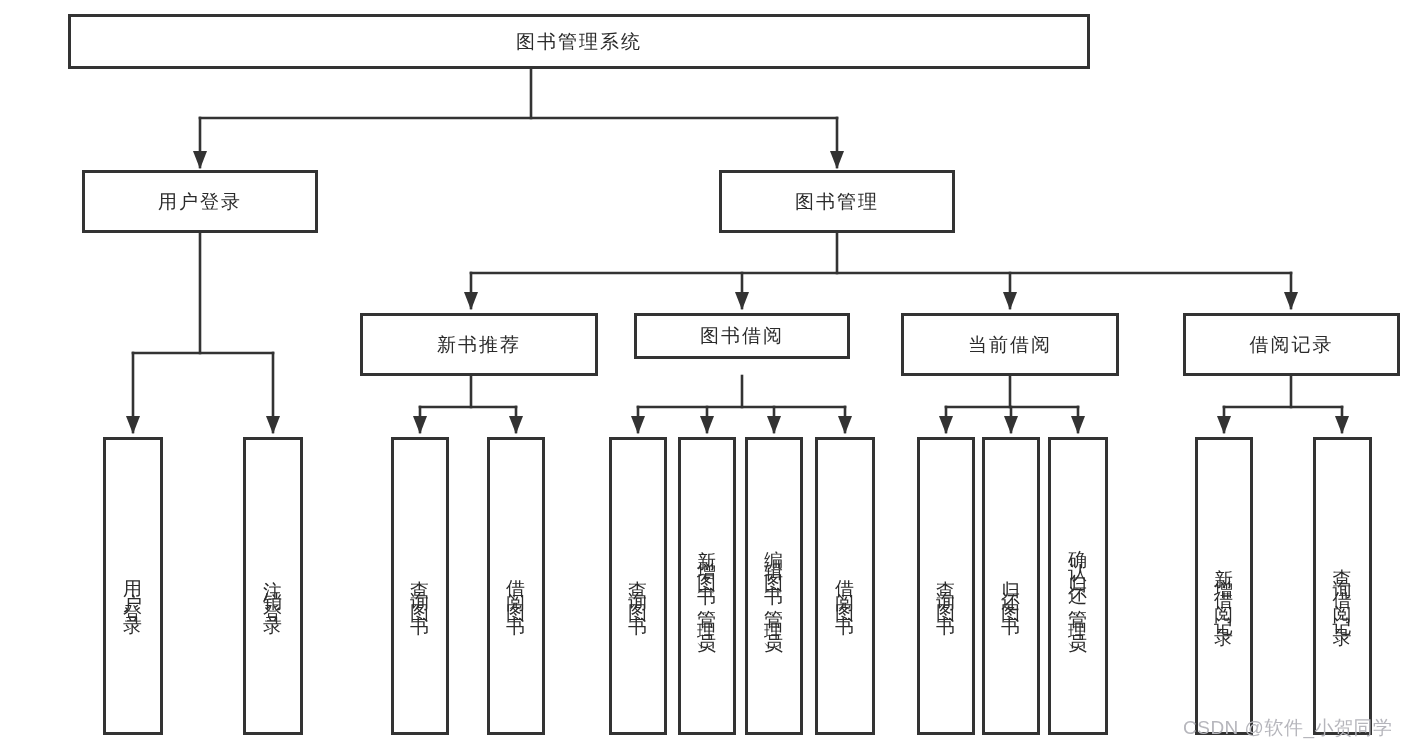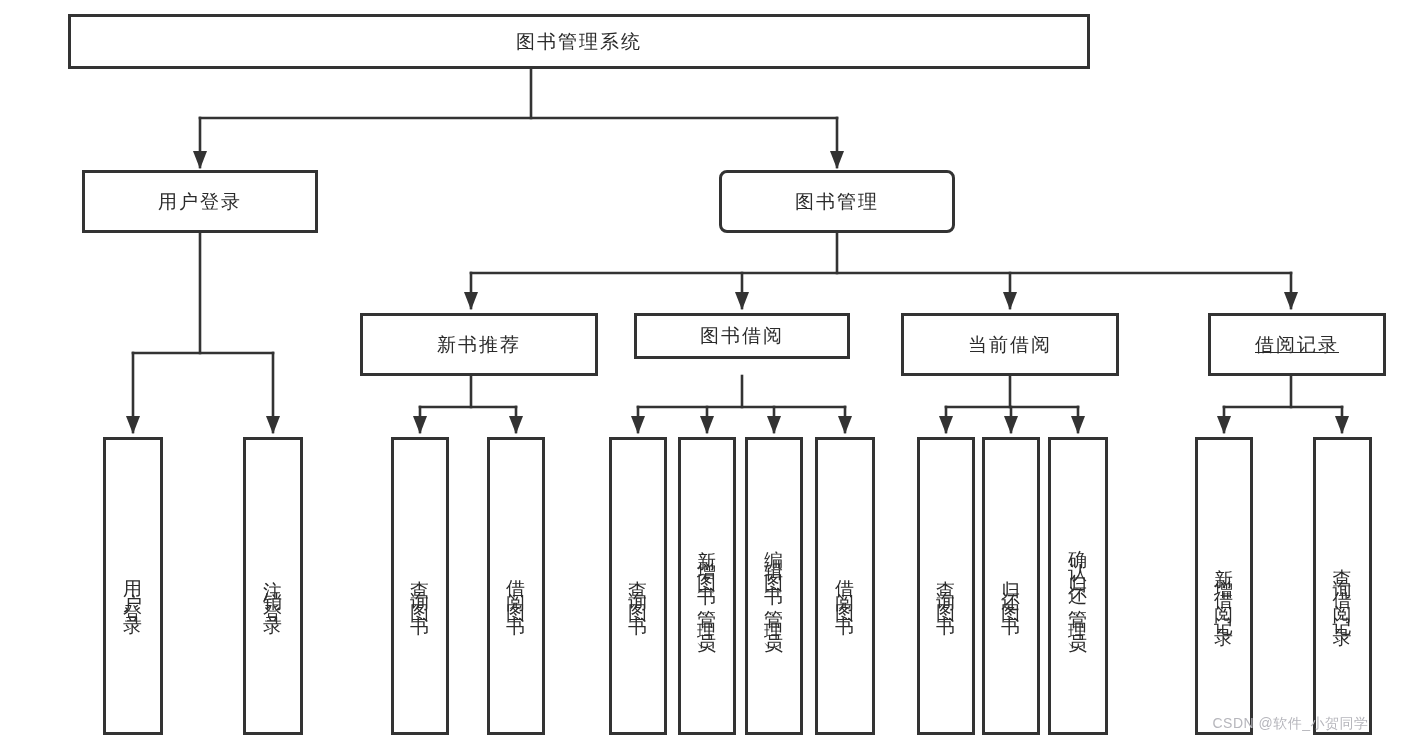--- a/index.html
+++ b/index.html
@@ -47,25 +47,24 @@
     letter-spacing: 12px;
     line-height: 1;
     font-size: 19px;
     padding-top: 6px;
   }
   .watermark {
     position: absolute;
     left: 1183px; top: 715px;
     width: 215px;
     color: var(--watermark);
-    font-size: 14px;
+    font-size: 19px;
     letter-spacing: 0.5px;
     white-space: nowrap;
     z-index: 3;
-    text-align: center;
   }
 </style>
 </head>
 <body>
 
 <div class="canvas">
 
   <svg class="wires" viewBox="0 0 1405 747" xmlns="http://www.w3.org/2000/svg">
     <defs>
       <marker id="ah" markerUnits="userSpaceOnUse" markerWidth="20" markerHeight="18" refX="16" refY="8" orient="auto">
@@ -112,26 +111,26 @@
       <path d="M1291,376 V407"></path>
       <path d="M1224,407 H1342"></path>
       <path d="M1224,407 V432" marker-end="url(#ah)"></path>
       <path d="M1342,407 V432" marker-end="url(#ah)"></path>
     </g>
   </svg>
 
   <div class="node" style="left:20px; top:14px; width:1022px; height:55px;margin-left:48px;">图书管理系统</div>
 
   <div class="node" style="left:82px; top:170px; width:236px; height:63px;">用户登录</div>
-  <div class="node" style="left:719px; top:170px; width:236px; height:63px;border-radius:8px;">图书管理</div>
+  <div class="node" style="left:719px; top:170px; width:236px; height:63px;">图书管理</div>
 
   <div class="node" style="left:360px; top:313px; width:238px; height:63px;">新书推荐</div>
   <div class="node" style="left:634px; top:313px; width:216px; height:46px;">图书借阅</div>
   <div class="node" style="left:901px; top:313px; width:218px; height:63px;">当前借阅</div>
-  <div class="node" style="left:1208px; top:313px; width:178px; height:63px;text-decoration:underline;">借阅记录</div>
+  <div class="node" style="left:1183px; top:313px; width:217px; height:63px;">借阅记录</div>
 
   <div class="node leaf" style="left:103px; width:60px;">用户登录</div>
   <div class="node leaf" style="left:243px; width:60px;">注销登录</div>
 
   <div class="node leaf" style="left:391px; width:58px;">查询图书</div>
   <div class="node leaf" style="left:487px; width:58px;">借阅图书</div>
 
   <div class="node leaf" style="left:609px; width:58px;">查询图书</div>
   <div class="node leaf" style="left:678px; width:58px;">新增图书（管理员）</div>
   <div class="node leaf" style="left:745px; width:58px;">编辑图书（管理员）</div>

